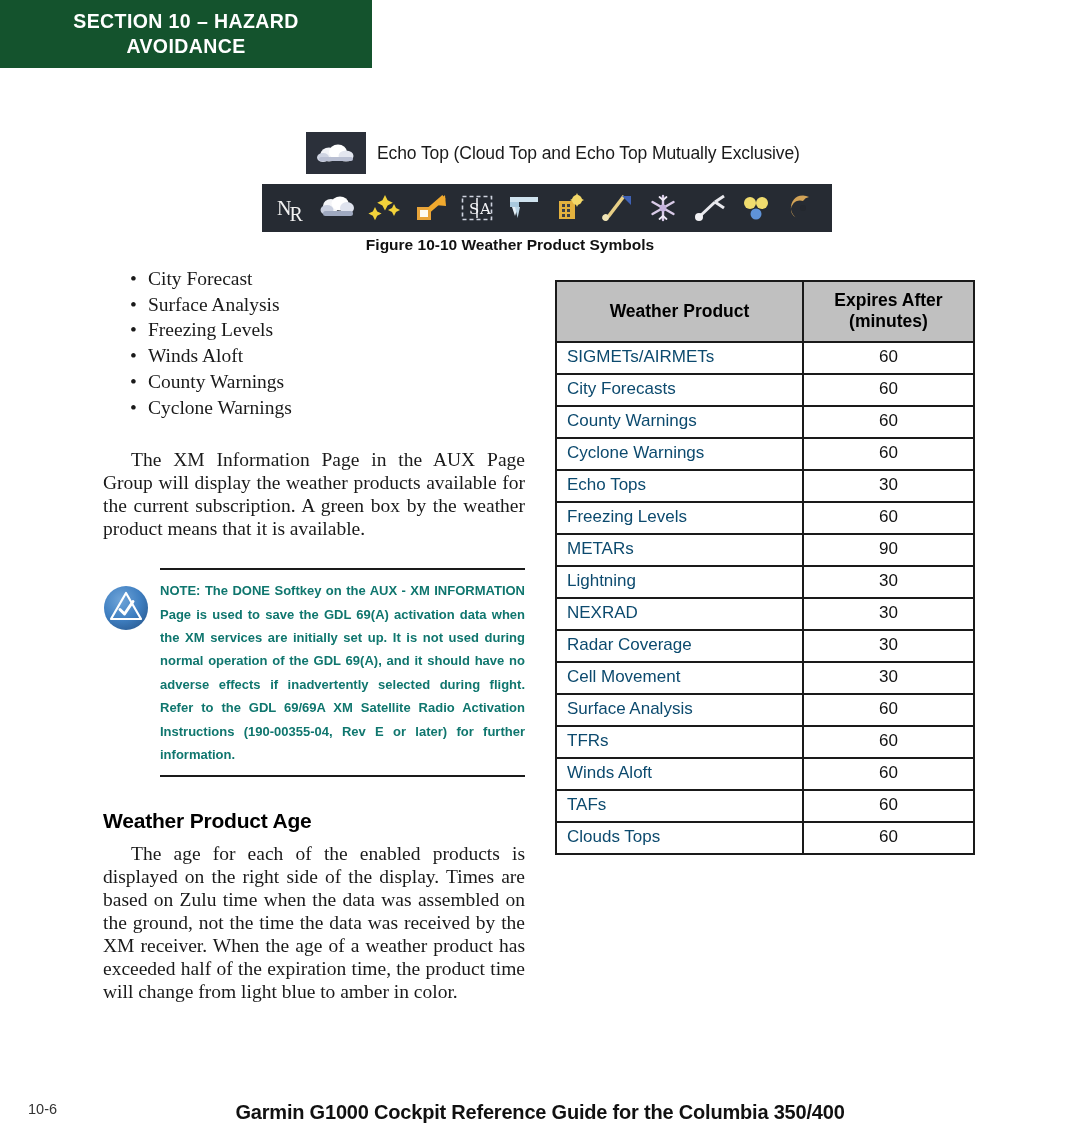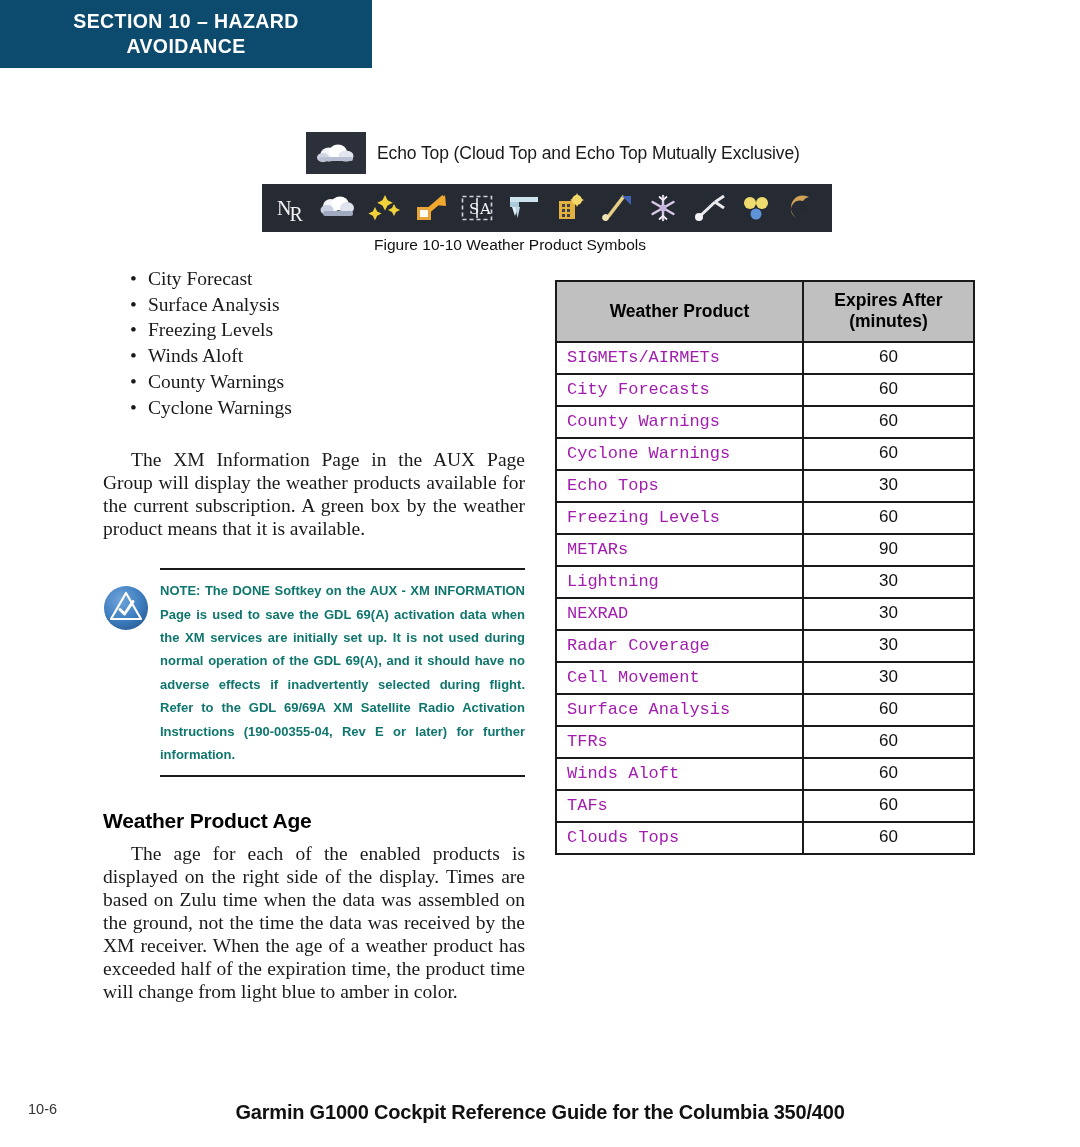--- a/index.html
+++ b/index.html
@@ -17,21 +17,21 @@
     overflow: hidden;
   }
 
   
   .section-header-bar {
     position: absolute;
     left: 0;
     top: 0;
     width: 372px;
     height: 68px;
-    background: #0c4a6e;
+    background: #14532d;
     display: flex;
     align-items: center;
     justify-content: center;
     box-sizing: border-box;
     padding: 0 16px;
   }
   .section-header-text {
     font-family: "Liberation Sans", "DejaVu Sans", sans-serif;
     font-weight: bold;
     font-size: 19.5px;
@@ -110,21 +110,21 @@
     left: -2px;
   }
 
   .figure-caption {
     position: absolute;
     left: 0;
     top: 104px;
     width: 1020px;
     text-align: center;
     font-family: "Liberation Sans", "DejaVu Sans", sans-serif;
-    font-weight: normal;
+    font-weight: bold;
     font-size: 15.5px;
     color: #111111;
   }
 
   
   .left-col {
     position: absolute;
     left: 103px;
     top: 266px;
     width: 422px;
@@ -223,23 +223,22 @@
     line-height: 21px;
     text-align: center;
     padding: 8px 4px 9px 4px;
     color: #000000;
   }
   .wx-table th.col-product { width: 248px; }
   .wx-table th.col-expires { width: 172px; }
   .wx-table td.cell-product {
     font-size: 17px;
     padding: 4px 0 6px 10px;
-    color: #a21caf;
+    color: #0c4a6e;
     height: 31px;
-    font-family: Liberation Mono, monospace;
   }
   .wx-table td.cell-expires {
     font-size: 17px;
     text-align: center;
     padding: 4px 0 6px 0;
     color: #111111;
   }
 
   
   .footer {

